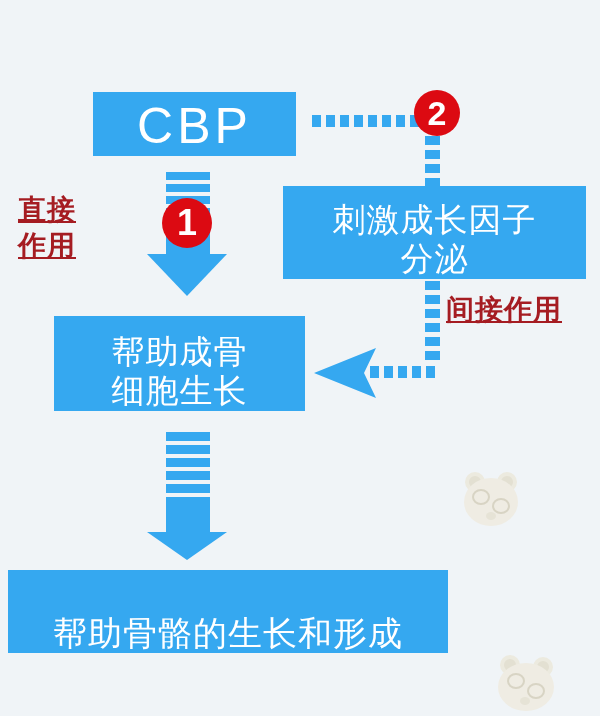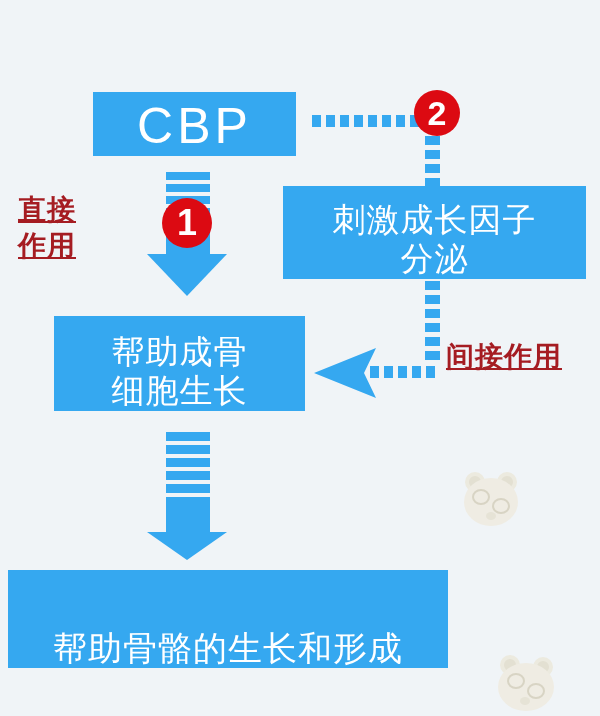--- a/index.html
+++ b/index.html
@@ -58,21 +58,21 @@
     left: 54px;
     top: 316px;
     width: 251px;
     height: 95px;
     font-size: 33px;
   }
   #box-bone-formation {
     left: 8px;
     top: 570px;
     width: 440px;
-    height: 98px;
+    height: 83px;
     font-size: 34px;
   }
 
   
   .red-label {
     position: absolute;
     color: #a51c22;
     font-weight: 700;
     line-height: 1.28;
     white-space: pre-line;
@@ -81,21 +81,20 @@
   }
   #label-direct {
     left: 18px;
     top: 192px;
     font-size: 28px;
   }
   #label-indirect {
     left: 446px;
     top: 292px;
     font-size: 28px;
-    margin-top: 47px;
   }
 
   
   .down-arrow {
     position: absolute;
   }
   #arrow-one {
     left: 145px;
     top: 172px;
     width: 84px;

